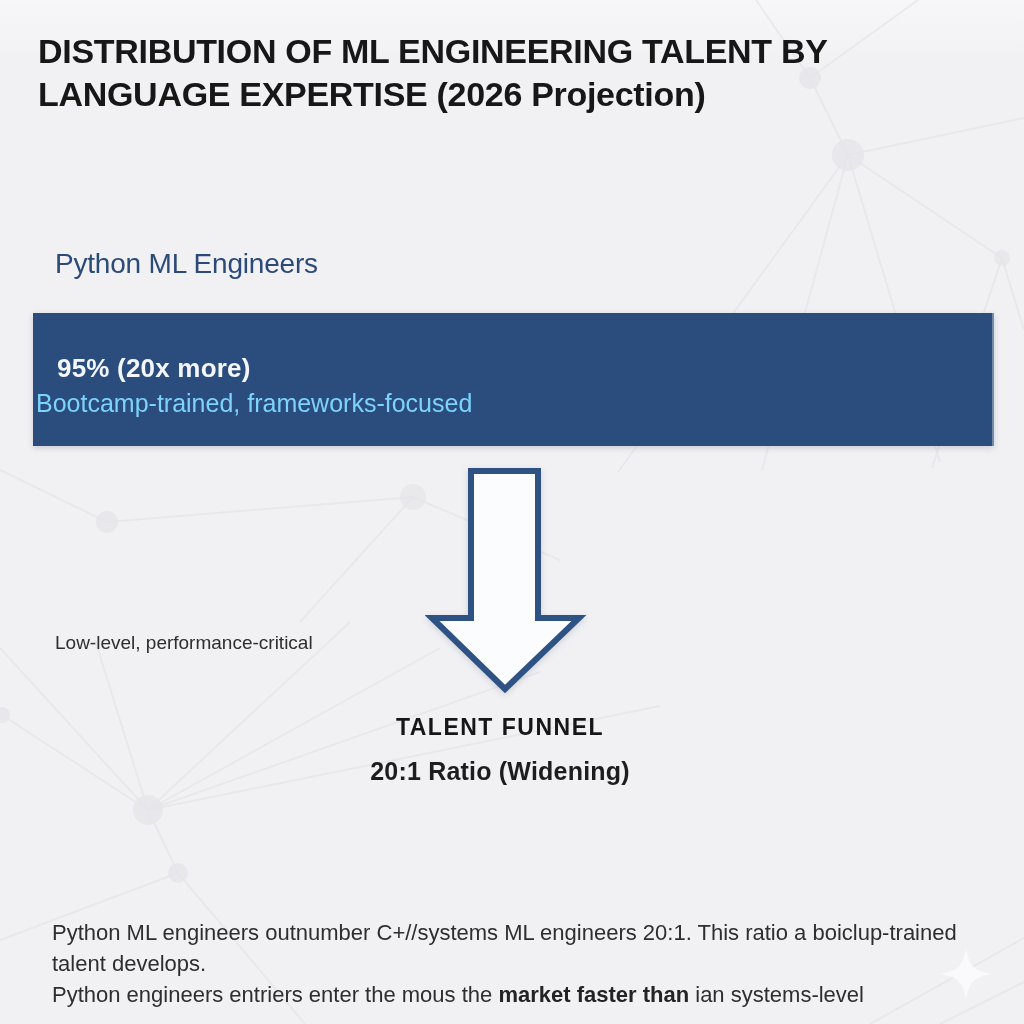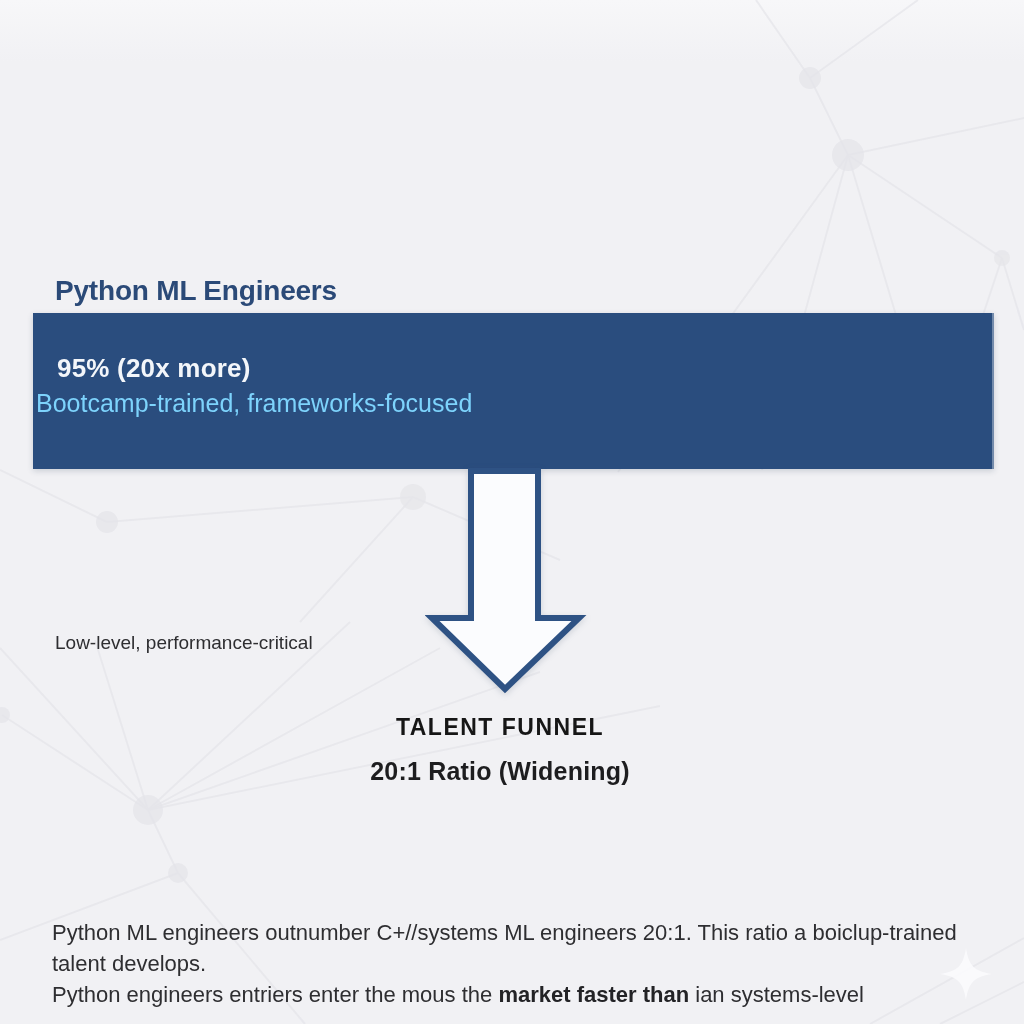--- a/index.html
+++ b/index.html
@@ -17,26 +17,26 @@
   .plexus{position:absolute;left:0;top:0;width:1024px;height:1024px;z-index:0;pointer-events:none;}
   .sparkle{position:absolute;z-index:1;pointer-events:none;}
 
   .title{
     position:absolute;left:38px;top:30px;z-index:2;
     font-size:34px;line-height:43px;font-weight:bold;
     color:#171717;letter-spacing:-0.3px;
   }
 
   .py-heading{
-    position:absolute;left:55px;top:275px;z-index:2;
-    font-size:28px;font-weight:bold;color:#2b4a78;letter-spacing:-0.2px;
+    position:absolute;left:55px;top:248px;z-index:2;
+    font-size:28px;font-weight:normal;color:#2b4a78;letter-spacing:-0.2px;
   }
 
   .py-bar{
-    position:absolute;left:33px;top:313px;width:961px;height:156px;z-index:2;
+    position:absolute;left:33px;top:313px;width:961px;height:133px;z-index:2;
     background:#2a4d7e;
     box-shadow:0 2px 6px rgba(30,50,80,0.18);
     border-right:2px solid rgba(255,255,255,0.35);
     box-sizing:border-box;
   }
   .py-bar-value{
     position:absolute;left:24px;top:40px;
     font-size:26px;font-weight:bold;color:#f3f6fa;letter-spacing:0.2px;
   }
   .py-bar-desc{
@@ -127,20 +127,24 @@
       <circle cx="2" cy="715" r="8"></circle>
       <circle cx="148" cy="810" r="15"></circle>
       <circle cx="178" cy="873" r="10"></circle>
     </g>
   </svg>
 
   <svg class="sparkle" style="left:938px;top:946px;width:56px;height:56px" viewBox="0 0 56 56" xmlns="http://www.w3.org/2000/svg">
     <path d="M28 2 C31 20 36 25 54 28 C36 31 31 36 28 54 C25 36 20 31 2 28 C20 25 25 20 28 2 Z" fill="#fbfbfd" opacity="0.9"></path>
   </svg>
 
+  <div class="title">
+    <div>DISTRIBUTION OF ML ENGINEERING TALENT BY</div>
+    <div>LANGUAGE EXPERTISE (2026 Projection)</div>
+  </div>
 
   <div class="py-heading">Python ML Engineers</div>
 
   <div class="py-bar">
     <div class="py-bar-value">95% (20x more)</div>
     <div class="py-bar-desc">Bootcamp-trained, frameworks-focused</div>
   </div>
 
   <div class="cpp-desc">Low-level, performance-critical</div>
 

